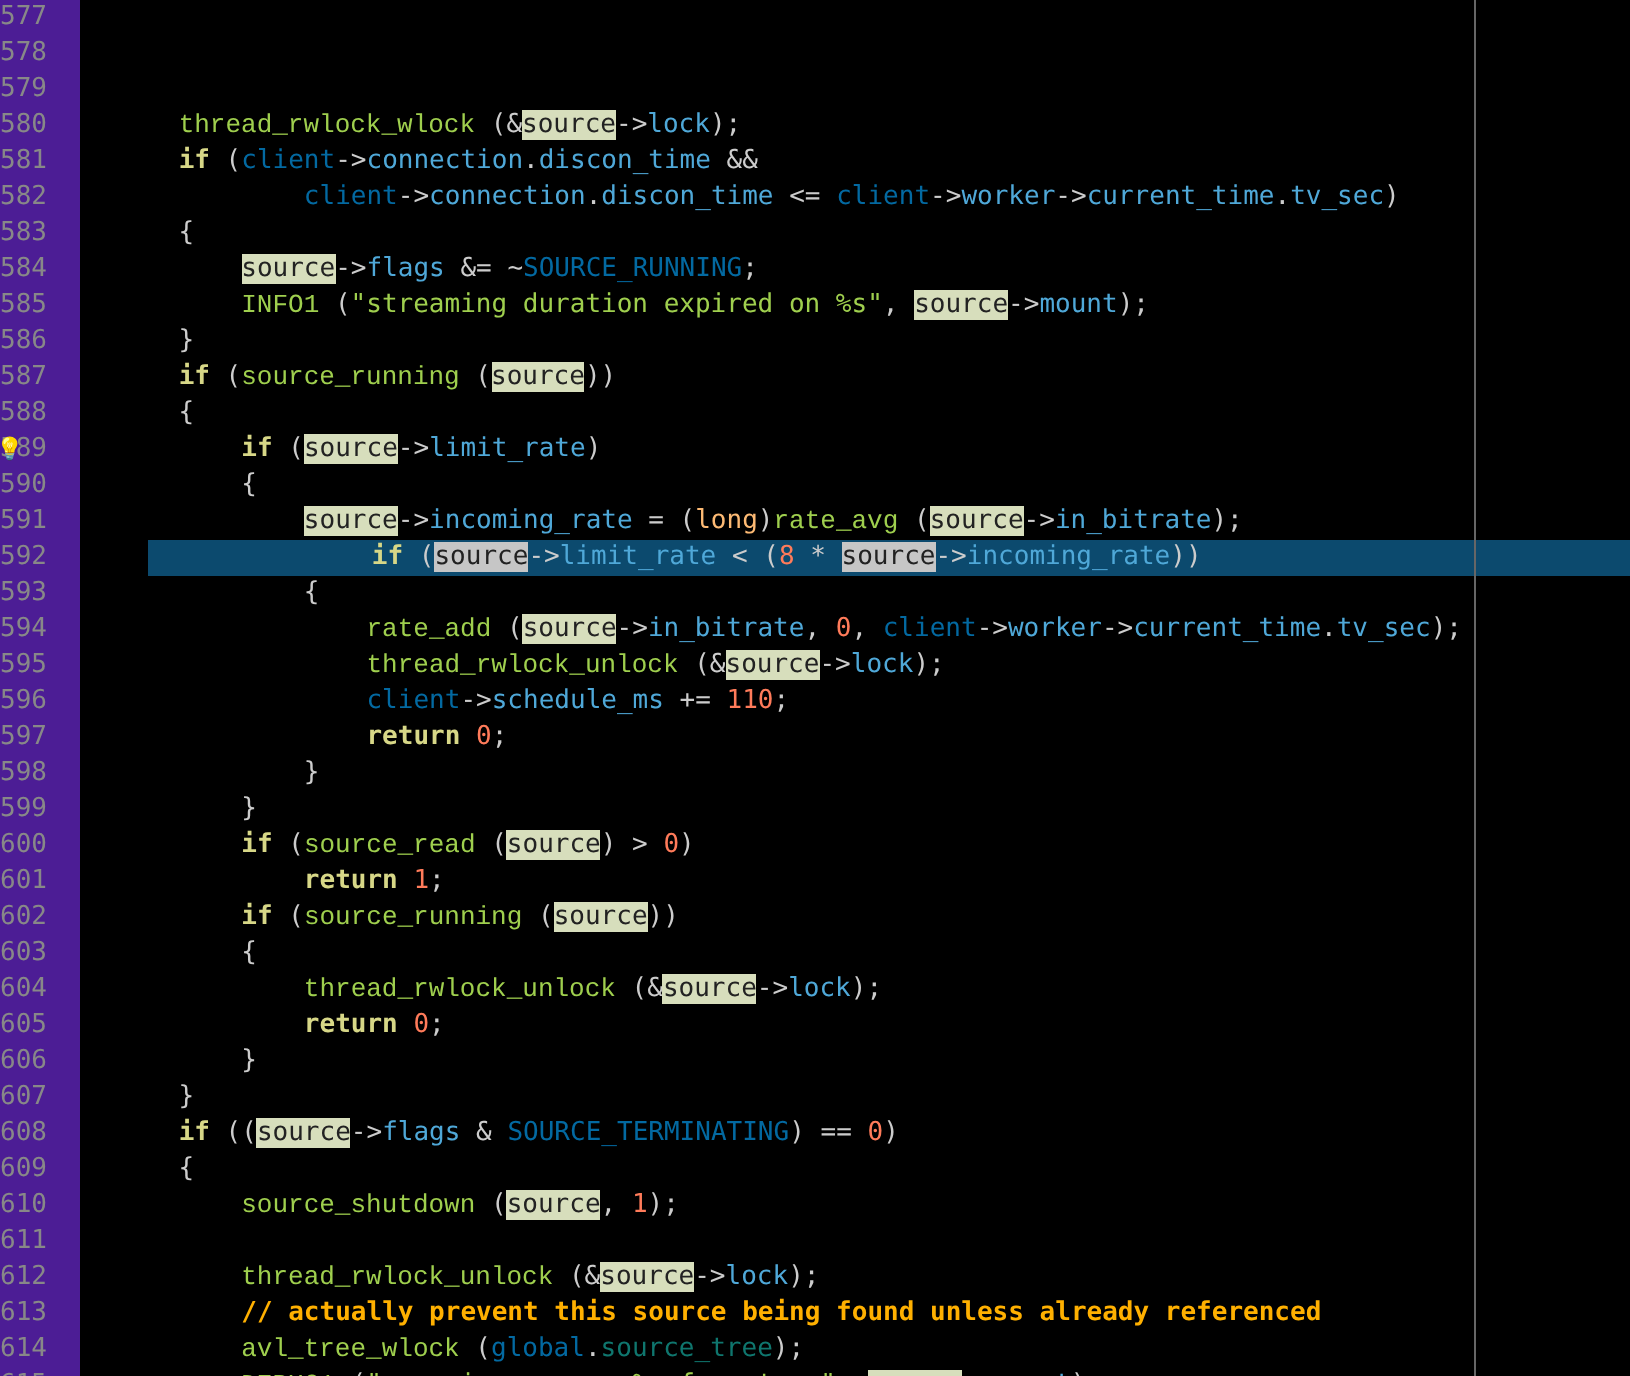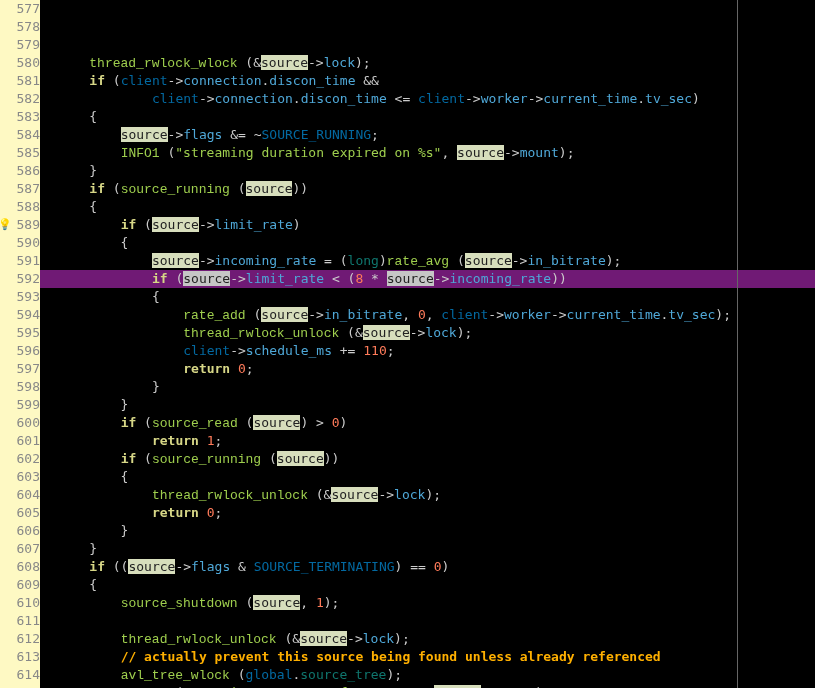--- a/index.html
+++ b/index.html
@@ -13,22 +13,21 @@
     overflow: hidden;
   }
   .editor {
     display: flex;
     width: 815px;
     height: 688px;
     position: relative;
   }
   .gutter {
     flex: 0 0 40px;
-    background: #fef9c3;
-    text-align: right;
+    background: #4c1d95;
     color: #888;
     user-select: none;
     padding-right: 0;
     box-sizing: border-box;
   }
   .gutter .gline {
     height: 18px;
     position: relative;
   }
   .gutter .bulb::before {
@@ -41,37 +40,38 @@
     flex: 1 1 auto;
     position: relative;
     white-space: pre;
     overflow: hidden;
   }
   .line {
     height: 18px;
     padding-left: 18px;
   }
   .line.cur {
-    background: #701a75;
+    background: #0c4a6e;
+    margin-left: 34px;
   }
   .line.cur .hl { background: #c6c6c6; color:#222; }
   .ruler {
     position: absolute;
     top: 0;
     bottom: 0;
     left: 697px;
     width: 1px;
     background: #666;
   }
   
   .kw   { color: #d7d787; font-weight: bold; }       
   .num  { color: #ff7b5a; }                           
   .str  { color: #9fcf4e; }                           
   .fn   { color: #9fcf4e; font-family: Liberation Mono, monospace; }                           
-  .ty   { color: #0f766e; margin-top: 12px; }                           
+  .ty   { color: #fdba74; margin-top: 12px; }                           
   .mem  { color: #4fa8d8; text-align: center; }                           
   .mem2 { color: #0f766e; }                           
   .op   { color: #ccc; }                              
   .id   { color: #0369a1; }                              
   .cm   { color: #ffb000; font-weight: bold; }
   .hl   { background: #d7debc; color: #222; }         
 </style>
 </head>
 <body>
 

